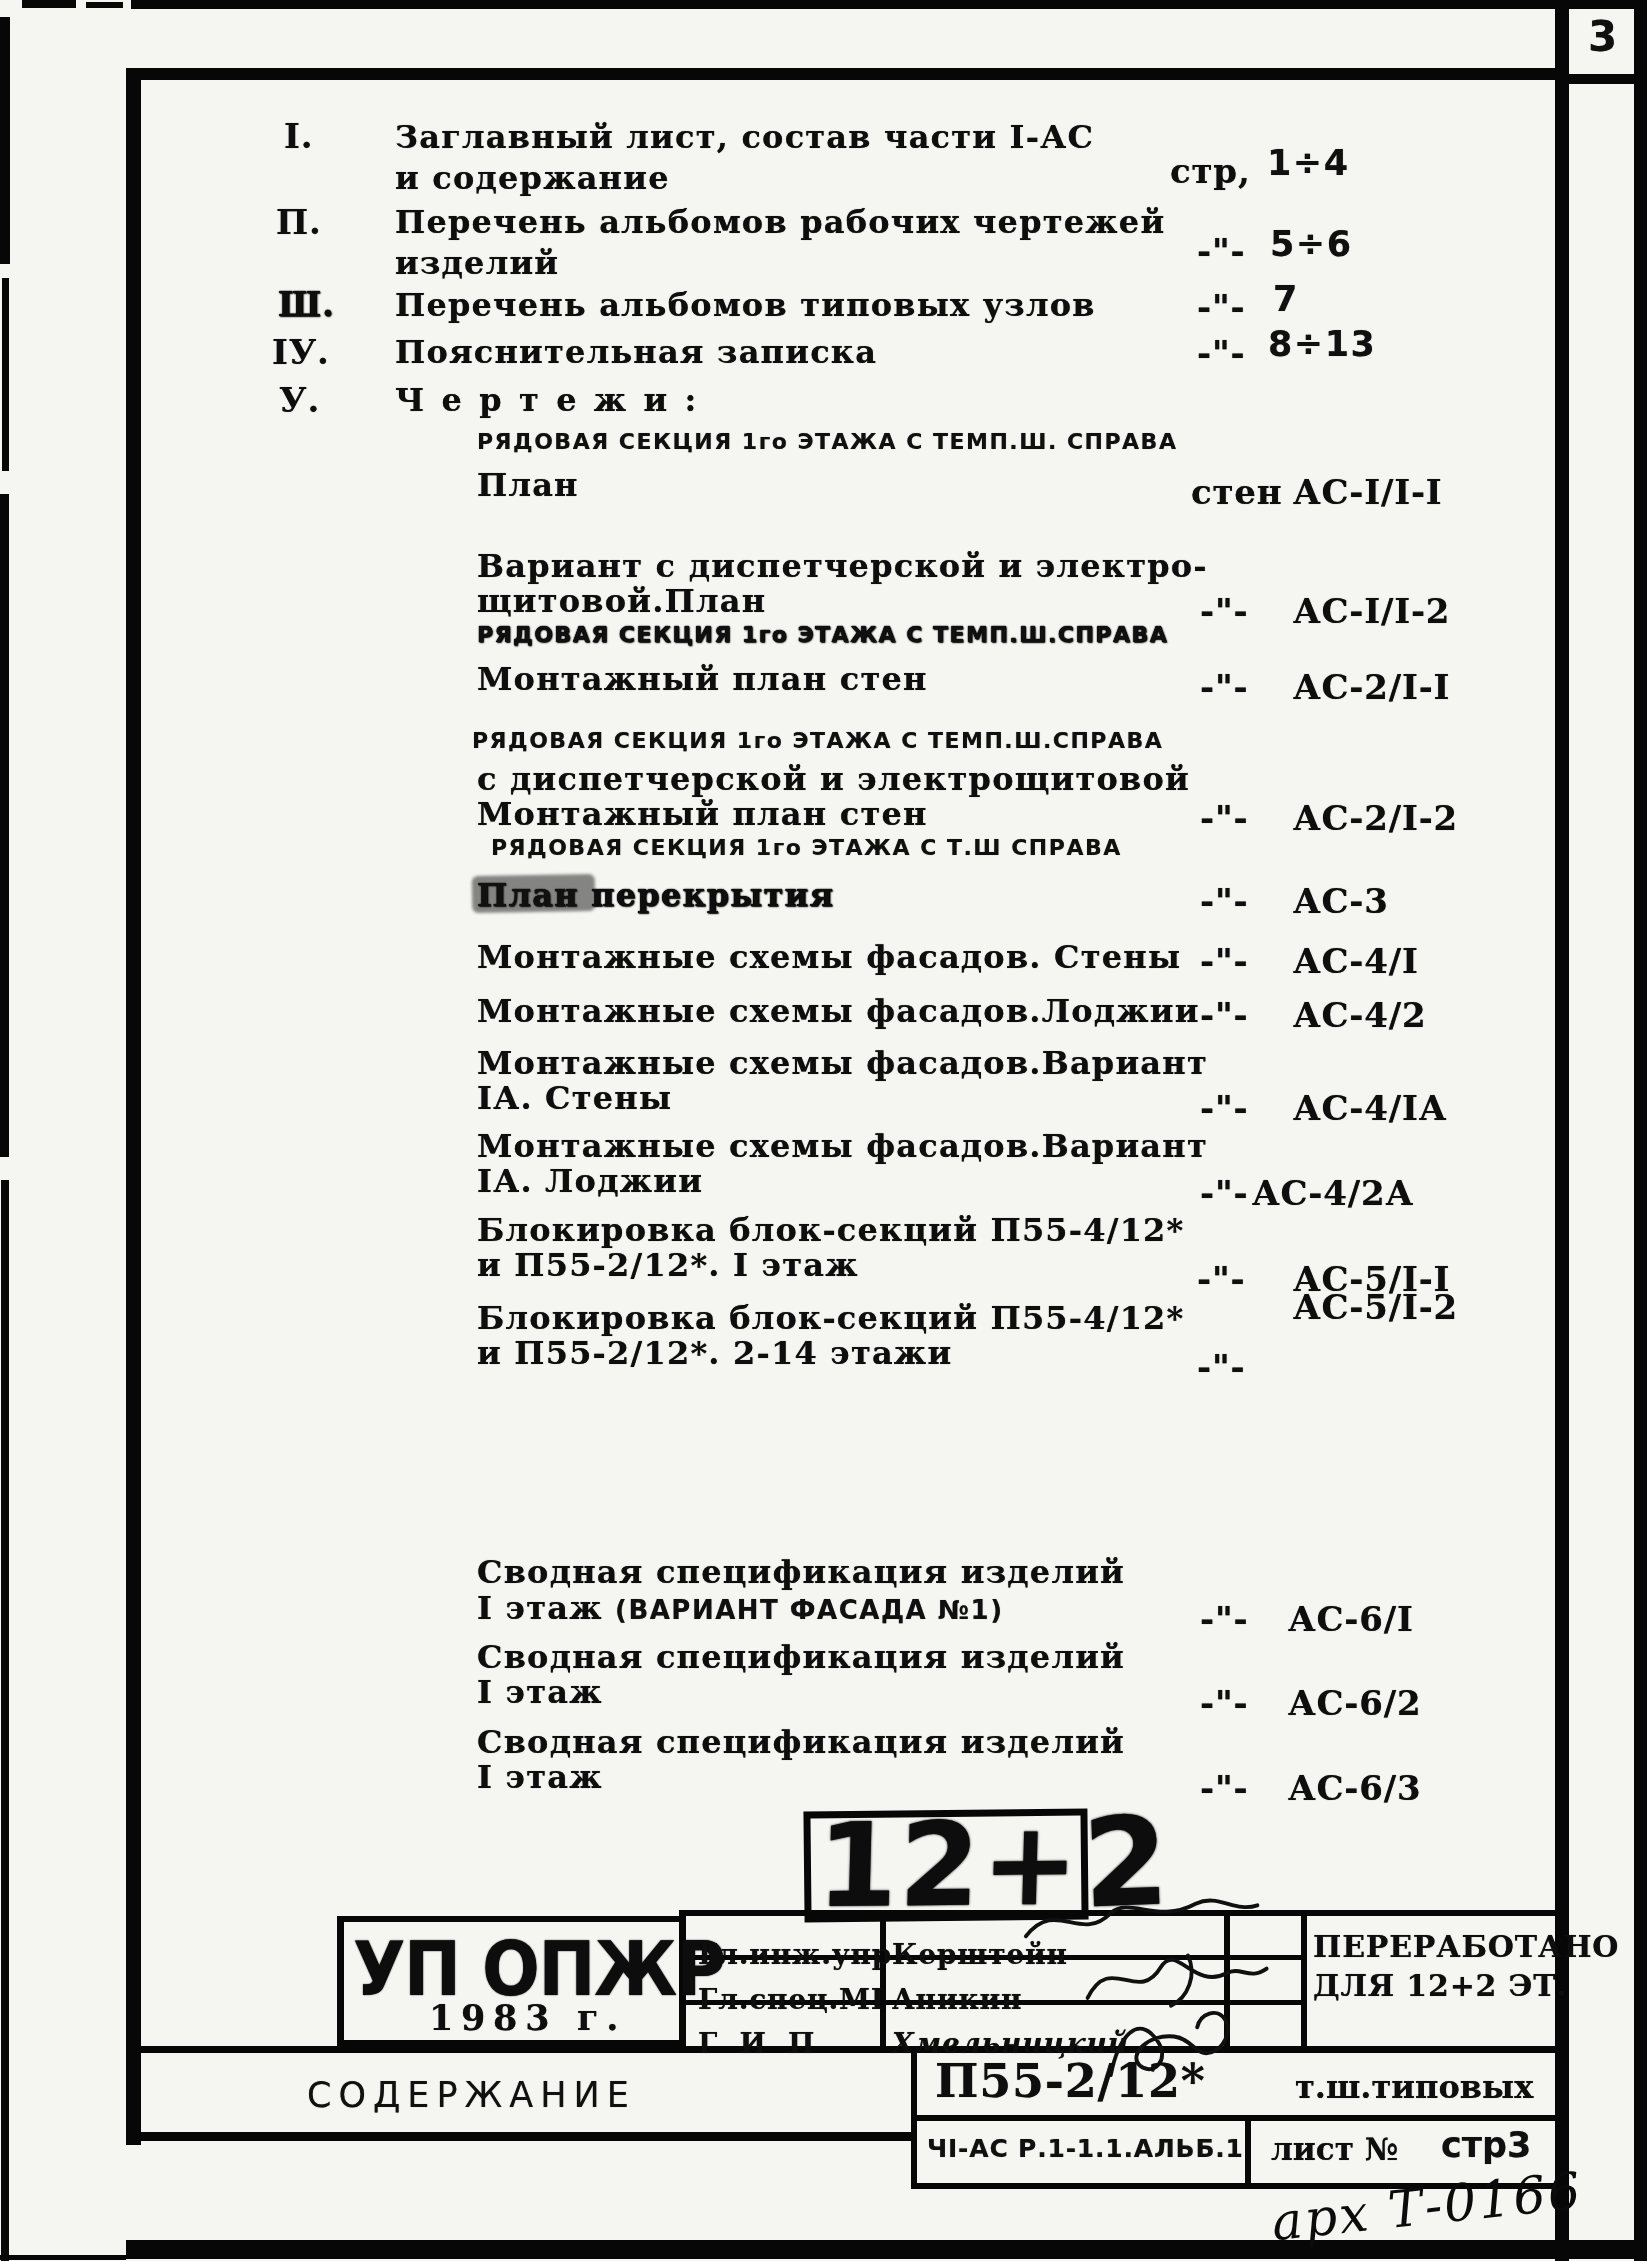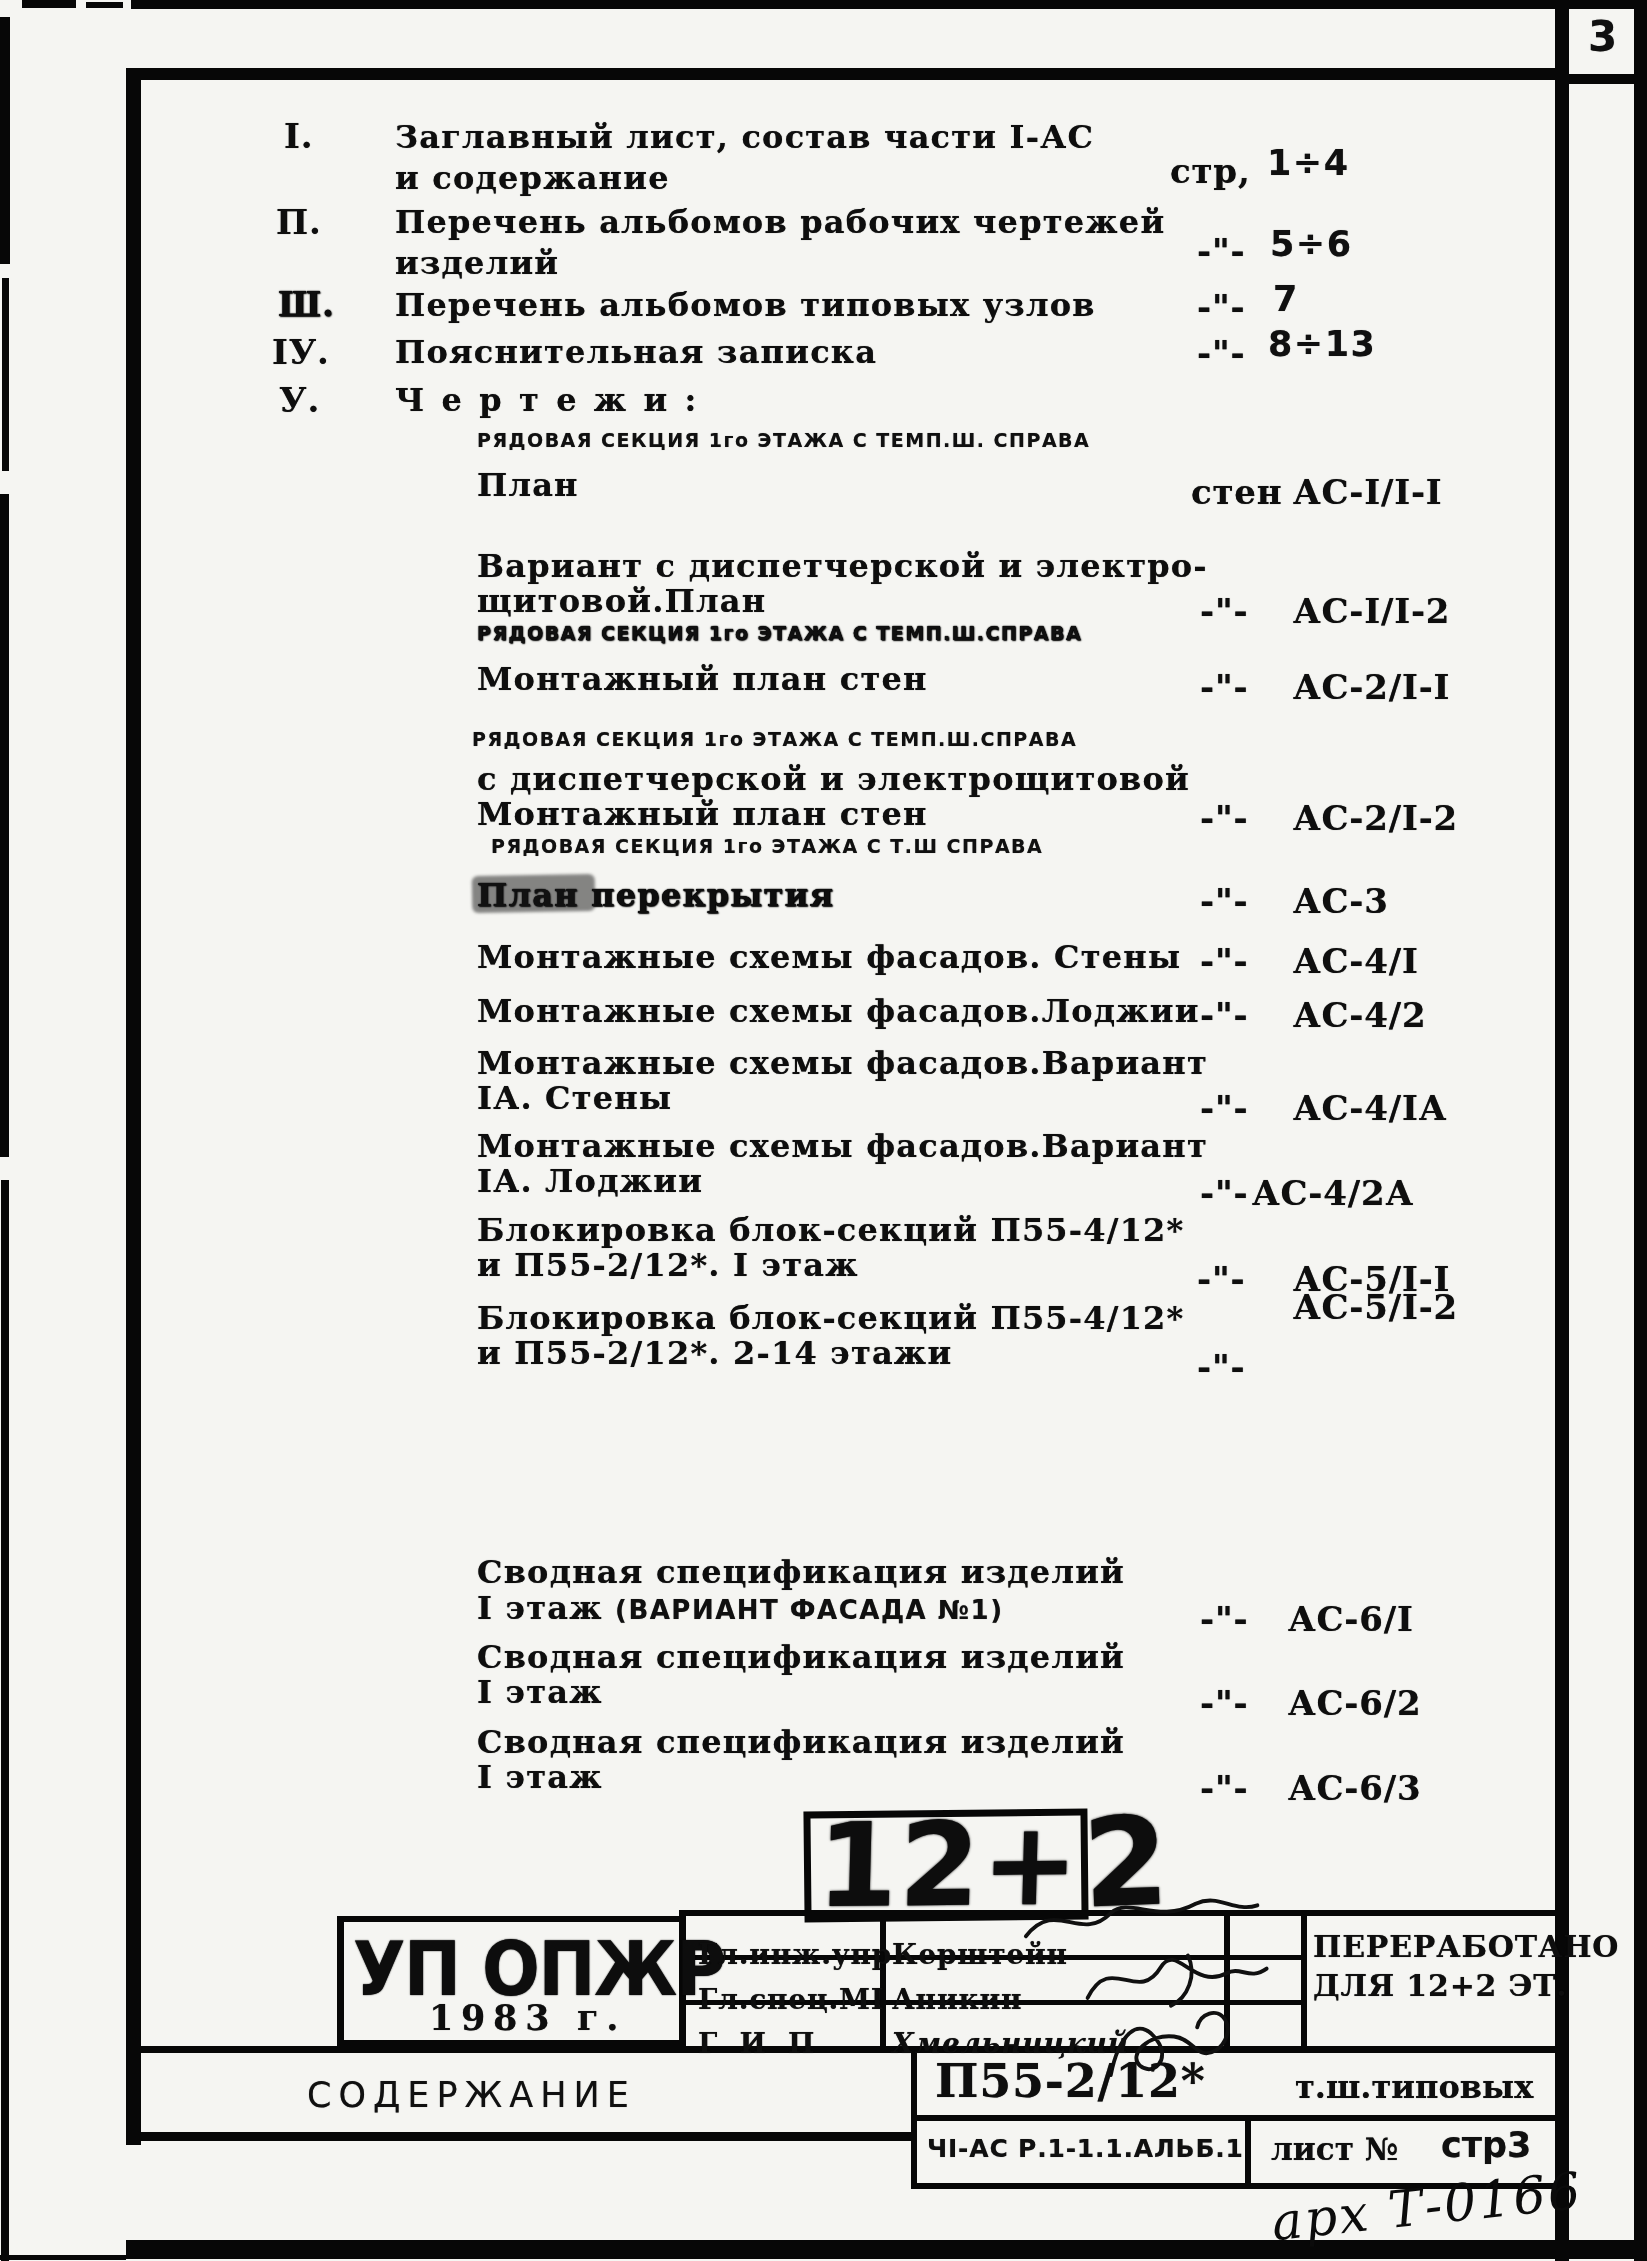--- a/index.html
+++ b/index.html
@@ -10,21 +10,21 @@
   }
   .abs{position:absolute;white-space:pre-line;}
   .bar{position:absolute;background:#070707;}
   .t{font-family:"DejaVu Serif",serif;font-weight:700;color:#0e0e0e;
      text-shadow:0 0 0.8px rgba(0,0,0,.65);}
   .h{font-family:"DejaVu Sans",sans-serif;font-weight:600;color:#101010;
      text-shadow:0 0 0.8px rgba(0,0,0,.5);}
   .list-num{font-size:34px;letter-spacing:0.8px;}
   .list-text{font-size:32px;line-height:41px;letter-spacing:1.2px;}
   .draw-text{font-size:32px;line-height:35px;letter-spacing:1.2px;}
-  .ann{font-size:19px;letter-spacing:1.5px;}
+  .ann{font-size:22px;letter-spacing:1.5px;}
   .ditto{font-size:34px;letter-spacing:0.8px;}
   .sheet{font-size:34px;letter-spacing:0.8px;}
   .pages{font-size:35px;letter-spacing:1.5px;}
   .inked{text-shadow:0 0 1.5px #000,0.8px 0.8px 1.5px #000,0 0 0.8px #000;}
   .smudge{position:absolute;background:#151515;opacity:.5;border-radius:6.2px;
           filter:blur(1.5px);}
   .org{font-family:"DejaVu Sans",sans-serif;font-weight:900;font-size:74px;
        letter-spacing:-1.5px;transform:scaleX(.92);transform-origin:left top;
        text-shadow:0 0 1.5px #000;}
   .year{font-size:35px;letter-spacing:7.7px;text-align:right;}

